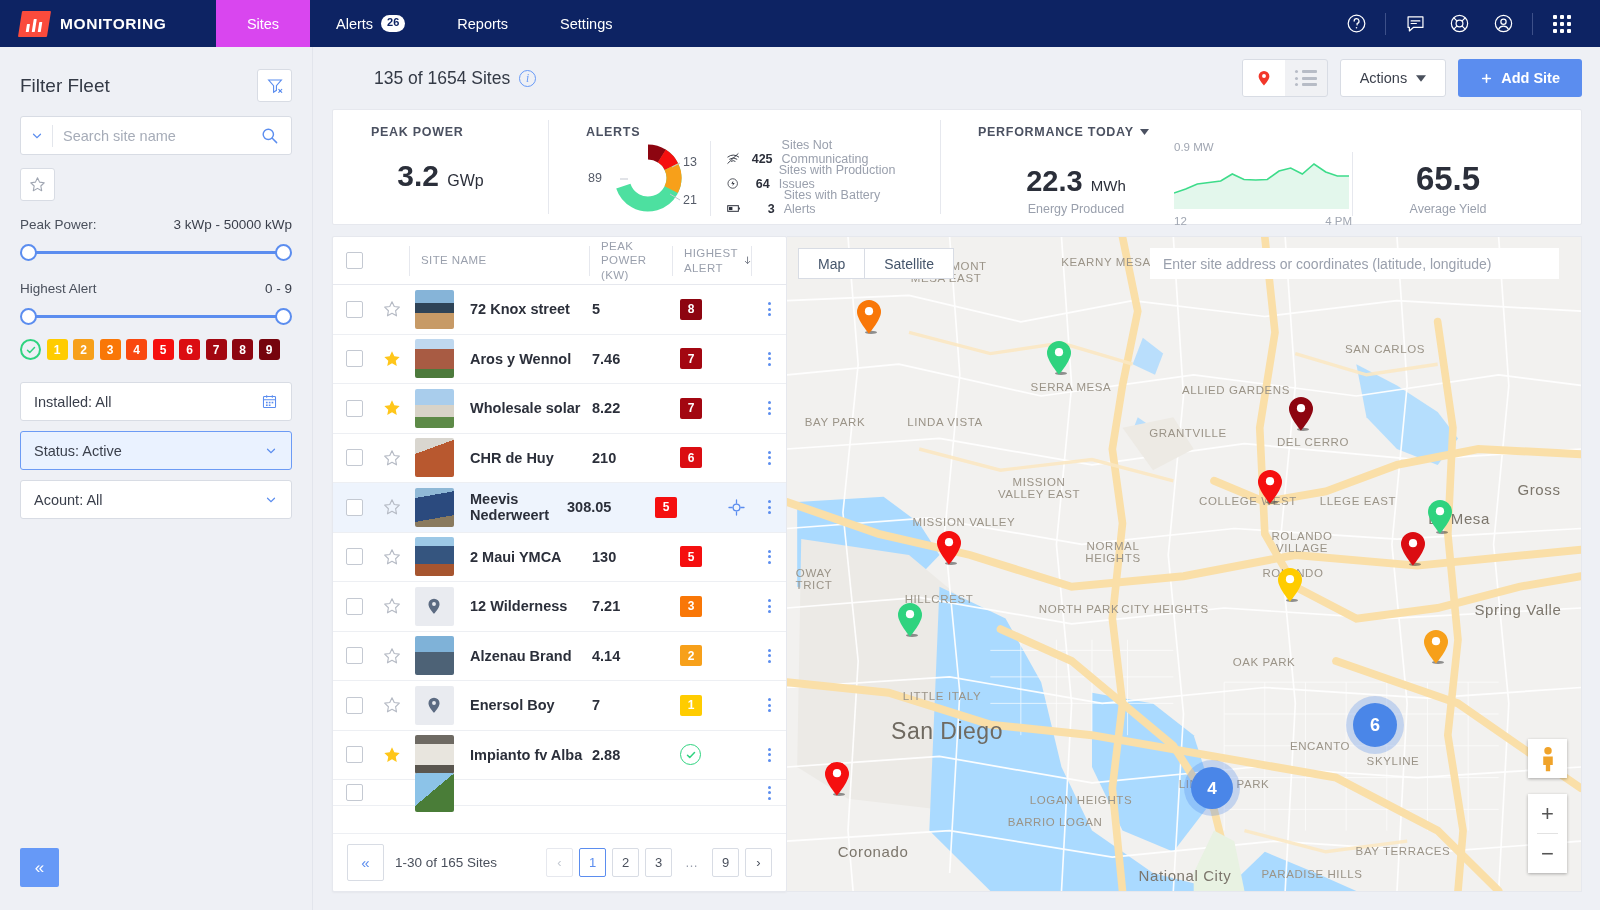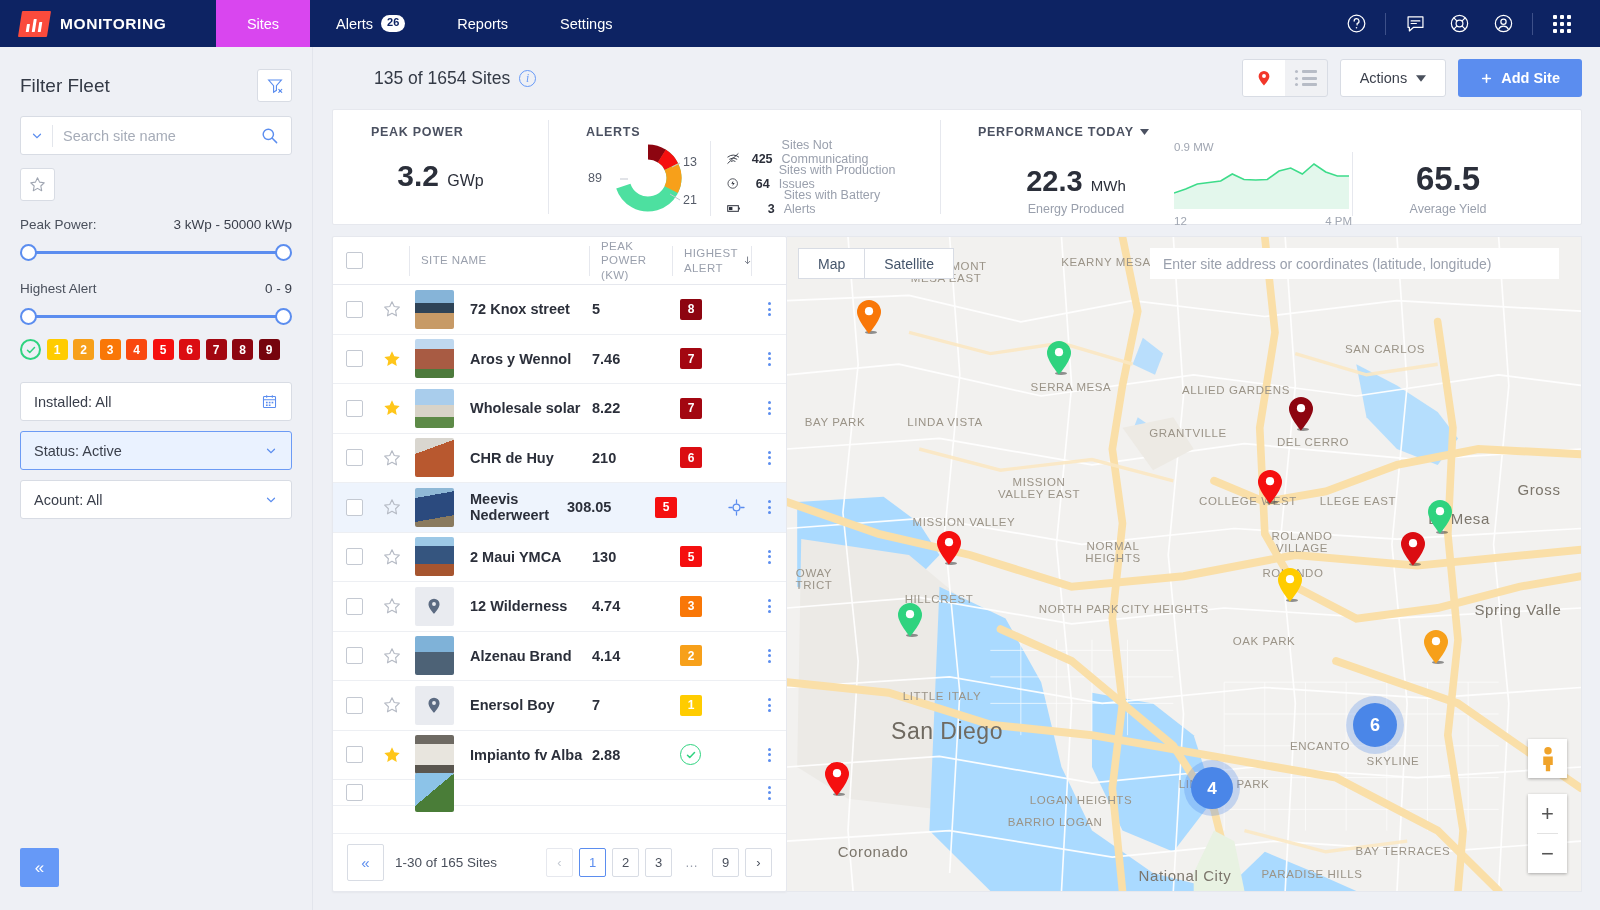--- a/index.html
+++ b/index.html
@@ -778,21 +778,21 @@
                 </div>
                 <div class="c-thumb" style="display:flex;justify-content:center">
                   <span class="thumb thumb-ph">
                     <svg width="18" height="18" viewBox="0 0 24 24" fill="#5c6b82">
                       <path d="M12 22.5s7.4-7.6 7.4-12.8A7.4 7.4 0 1 0 4.6 9.7C4.6 14.9 12 22.5 12 22.5z"></path>
                       <circle cx="12" cy="9.4" r="2.6" fill="#e9ebf0"></circle>
                     </svg>
                   </span>
                 </div>
                 <div class="c-name site-name">12 Wilderness</div>
-                <div class="c-power power">4.74</div>
+                <div class="c-power power">7.21</div>
                 <div class="c-alert" style="display:flex;align-items:center;justify-content:flex-start;padding-left:6px">
                   <span class="badge" style="background:#f97707">3</span>
                 </div>
                 <div style="margin-left:auto;display:flex;align-items:center">
                   <div class="c-menu">
                     <div class="kebab">
                       <i></i>
                       <i></i>
                       <i></i>
                     </div>
@@ -1011,21 +1011,21 @@
 HEIGHTS</div>
               <div class="maplbl" style="left: 515px; top: 305px; transform: translate(-50%, -50%);">ROLANDO
 VILLAGE</div>
               <div class="maplbl" style="left: 506px; top: 336px; transform: translate(-50%, -50%);">ROLANDO</div>
               <div class="maplbl med" style="left: 731px; top: 372px; transform: translate(-50%, -50%);">Spring Valle</div>
               <div class="maplbl" style="left: 27px; top: 342px; transform: translate(-50%, -50%);">OWAY
 TRICT</div>
               <div class="maplbl" style="left: 152px; top: 362px; transform: translate(-50%, -50%);">HILLCREST</div>
               <div class="maplbl" style="left: 292px; top: 372px; transform: translate(-50%, -50%);">NORTH PARK</div>
               <div class="maplbl" style="left: 378px; top: 372px; transform: translate(-50%, -50%);">CITY HEIGHTS</div>
-              <div class="maplbl" style="left: 477px; top: 404px; transform: translate(-50%, -50%);">OAK PARK</div>
+              <div class="maplbl" style="left: 477px; top: 425px; transform: translate(-50%, -50%);">OAK PARK</div>
               <div class="maplbl" style="left: 155px; top: 459px; transform: translate(-50%, -50%);">LITTLE ITALY</div>
               <div class="maplbl big" style="left: 160px; top: 494px; transform: translate(-50%, -50%);">San Diego</div>
               <div class="maplbl" style="left: 533px; top: 509px; transform: translate(-50%, -50%);">ENCANTO</div>
               <div class="maplbl" style="left: 606px; top: 524px; transform: translate(-50%, -50%);">SKYLINE</div>
               <div class="maplbl" style="left: 437px; top: 547px; transform: translate(-50%, -50%);">LINCOLN PARK</div>
               <div class="maplbl" style="left: 294px; top: 563px; transform: translate(-50%, -50%);">LOGAN HEIGHTS</div>
               <div class="maplbl" style="left: 268px; top: 585px; transform: translate(-50%, -50%);">BARRIO LOGAN</div>
               <div class="maplbl med" style="left: 86px; top: 614px; transform: translate(-50%, -50%);">Coronado</div>
               <div class="maplbl" style="left: 616px; top: 614px; transform: translate(-50%, -50%);">BAY TERRACES</div>
               <div class="maplbl med" style="left: 398px; top: 638px; transform: translate(-50%, -50%);">National City</div>

